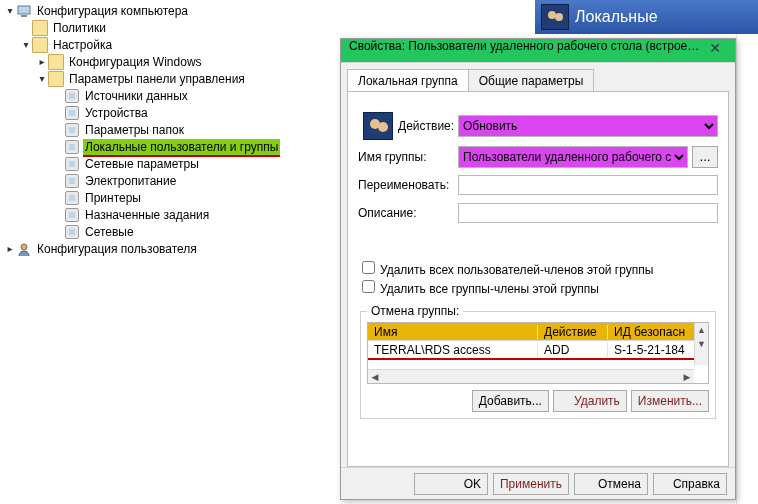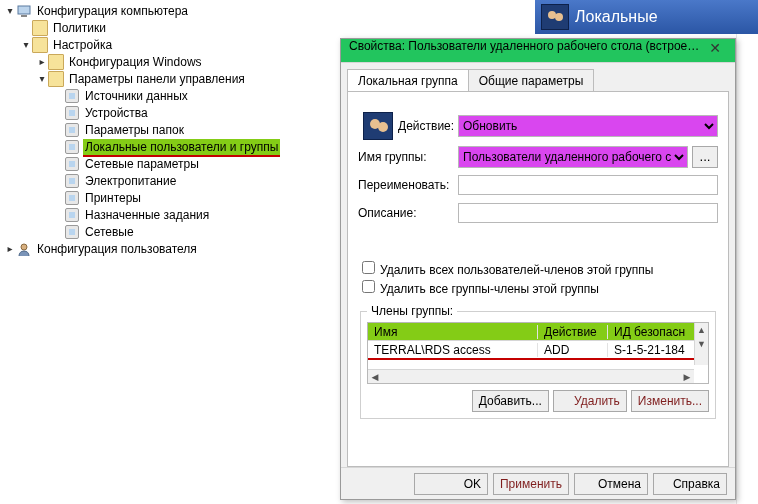--- a/index.html
+++ b/index.html
@@ -203,21 +203,21 @@
   .grid {
     border: 1px solid #b8b8b8;
     height: 62px;
     overflow: hidden;
     position: relative;
     background: #fff;
   }
   .grid-head, .grid-row {
     display: flex; height: 18px; align-items: center;
   }
-  .grid-head { border-bottom: 1px solid #d6d6d6; background: #84cc16; }
+  .grid-head { border-bottom: 1px solid #d6d6d6; background: #eab308; }
   .grid-head .col, .grid-row .col {
     padding: 0 6px;
     border-right: 1px solid #e2e2e2;
     white-space: nowrap; overflow: hidden;
   }
   .col.c1 { width: 170px; }
   .col.c2 { width: 70px; }
   .col.c3 { flex: 1; }
   .grid-head .col.c3 { padding-right: 14px; }
   .grid-row.underline-red::after { bottom: -1px; }
@@ -482,21 +482,21 @@
     <div class="cbrow">
       <input type="checkbox" style="">
       <span>Удалить всех пользователей-членов этой группы</span>
     </div>
     <div class="cbrow">
       <input type="checkbox" style="">
       <span>Удалить все группы-члены этой группы</span>
     </div>
 
     <fieldset class="members">
-      <legend>Члены группы:</legend>
+      <legend>Отмена группы:</legend>
 
       <div class="grid">
         <div class="grid-head">
           <div class="col c1">Имя</div>
           <div class="col c2">Действие</div>
           <div class="col c3">ИД безопасн</div>
         </div>
         <div class="grid-row underline-red">
           <div class="col c1">TERRAL\RDS access</div>
           <div class="col c2">ADD</div>

